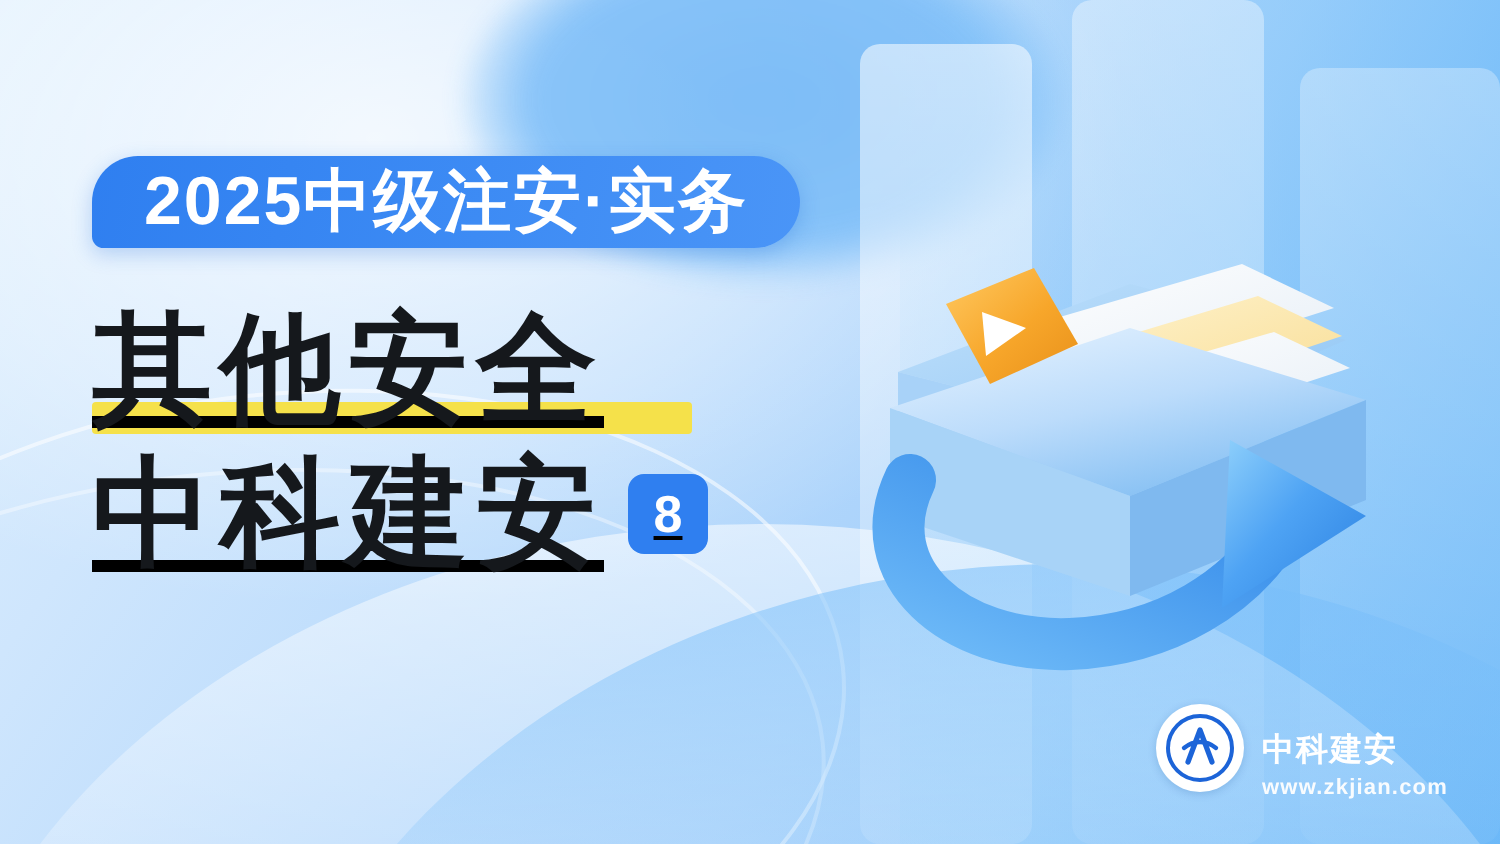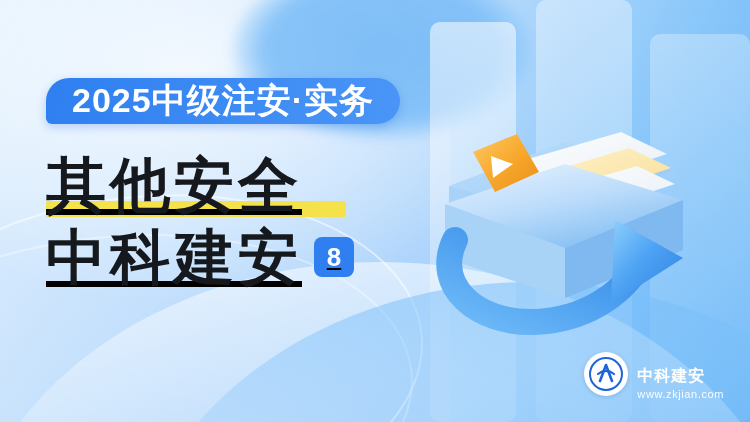--- a/index.html
+++ b/index.html
@@ -185,20 +185,21 @@
     font-weight: bold;
     letter-spacing: 1px;
     margin-top: 21px;
   }
   .logo-url {
     color: #ffffff;
     font-size: 11px;
     letter-spacing: .6px;
     margin-top: 5px;
     opacity: .95;
+    font-weight: bold;
   }
 </style>
 </head>
 <body>
 
 <div class="banner">
 
   <div class="bg-wash-top"></div>
   <div class="bg-blob-blue"></div>
   <div class="bg-right-panel"></div>

